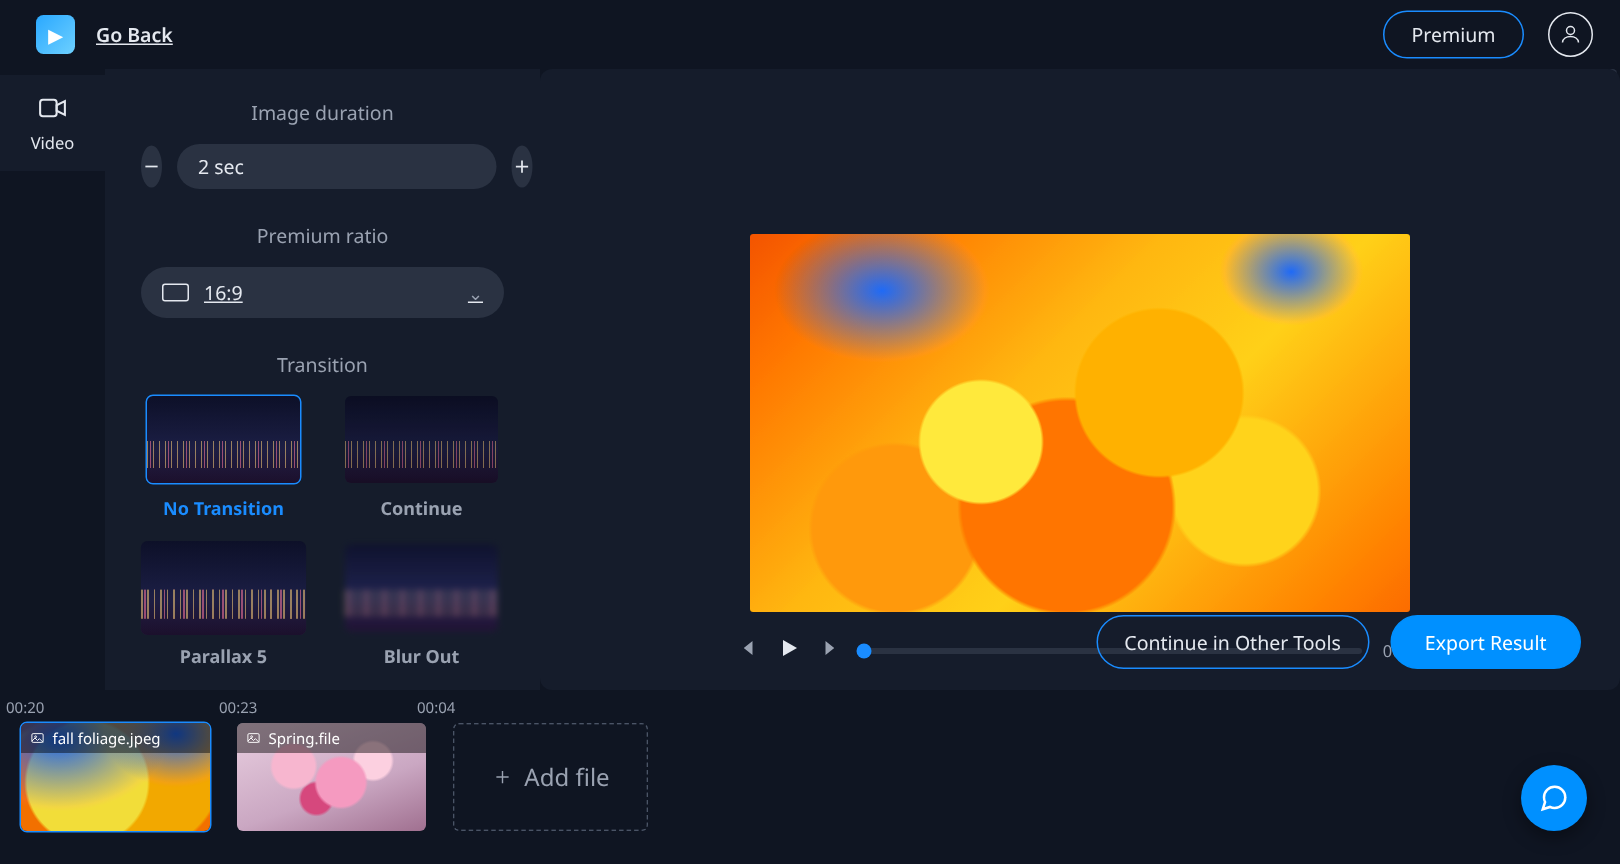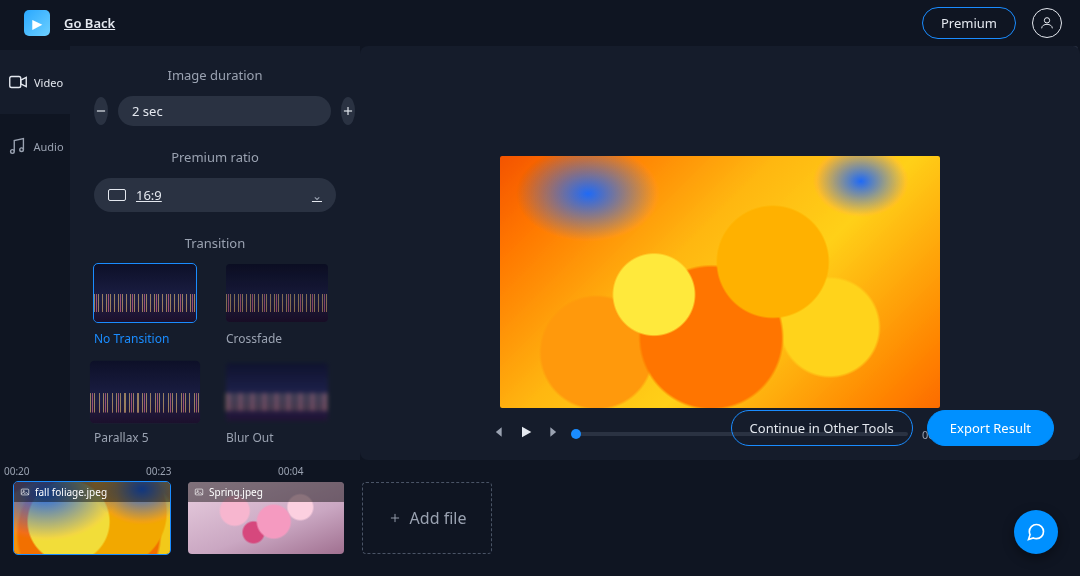--- a/index.html
+++ b/index.html
@@ -21,38 +21,38 @@
   .header{position:absolute;top:0;left:0;right:0;height:46px;display:flex;align-items:center;padding:0 18px 0 0;}
   .app-logo{width:26px;height:26px;margin-left:24px;border-radius:5px;background:linear-gradient(135deg,#2aa8ff,#6dd0ff);display:flex;align-items:center;justify-content:center;font-size:12px;color:#fff;font-weight:700;}
   .go-back{margin-left:14px;color:var(--txt);text-decoration:underline;font-size:13px;font-weight:600;}
   .hdr-spacer{flex:1;}
   .premium-btn{border:1px solid var(--accent);color:var(--txt);background:transparent;border-radius:20px;padding:6px 18px;font-size:13px;cursor:pointer;}
   .profile{width:30px;height:30px;margin-left:16px;border:1.5px solid var(--txt);border-radius:50%;display:flex;align-items:center;justify-content:center;}
   .profile svg{width:16px;height:16px;fill:none;stroke:var(--txt);stroke-width:1.5;}
 
   
   .nav{position:absolute;top:50px;left:0;width:70px;display:flex;flex-direction:column;}
-  .nav-item{height:64px;display:flex;flex-direction:row;align-items:center;justify-content:center;font-size:11px;color:var(--mut);gap:5px;cursor:pointer;}
+  .nav-item{height:64px;display:flex;flex-direction:column;align-items:center;justify-content:center;font-size:11px;color:var(--mut);gap:5px;cursor:pointer;}
   .nav-item.active{background:var(--bg1);color:var(--txt);}
   .nav-item svg{width:22px;height:22px;fill:none;stroke:currentColor;stroke-width:1.5;}
   .nav-item.active svg{stroke:var(--txt);}
 
   
   .panel{position:absolute;top:46px;left:70px;width:290px;bottom:116px;background:var(--bg1);padding:18px 24px 10px;overflow:hidden;}
   .p-label{font-size:13px;color:var(--mut);margin:2px 0 12px;text-align:center;}
   .dur-row{display:flex;align-items:center;gap:10px;margin-bottom:22px;}
   .round-btn{width:28px;height:28px;border-radius:50%;background:var(--bg3);display:flex;align-items:center;justify-content:center;cursor:pointer;color:var(--txt);}
   .round-btn svg{width:14px;height:14px;stroke:currentColor;stroke-width:2;fill:none;}
   .dur-input{flex:1;background:var(--bg3);border:none;border-radius:18px;height:30px;outline:none;color:var(--txt);padding:0 14px;font-size:13px;}
   .aspect-sel{display:flex;align-items:center;gap:10px;background:var(--bg3);border-radius:18px;height:34px;padding:0 14px;cursor:pointer;margin-bottom:22px;text-decoration:underline;}
   .aspect-ic{width:18px;height:12px;border:1.5px solid var(--txt);border-radius:2px;}
   .aspect-sel .chev{margin-left:auto;font-size:12px;color:var(--mut);}
 
   .trans-grid{display:grid;grid-template-columns:1fr 1fr;gap:16px 22px;}
-  .trans-card{display:flex;flex-direction:column;align-items:flex-start;gap:8px;cursor:pointer;}
+  .trans-card{display:flex;flex-direction:column;align-items:center;gap:8px;cursor:pointer;font-weight:bold;}
   .trans-thumb{width:102px;height:58px;border-radius:4px;overflow:hidden;position:relative;background:#2a1b3a;}
   .trans-card.sel .trans-thumb{outline:1.5px solid var(--accent);outline-offset:0;}
   .trans-name{font-size:12px;color:var(--mut);}
   .trans-card.sel .trans-name{color:var(--accent);}
 
   
   .city-night{background:linear-gradient(180deg,#0d1028 0%,#1a1d42 55%,#2d2048 100%);}
   .city-night::before{content:"";position:absolute;left:0;right:0;bottom:0;height:22px;background:linear-gradient(180deg,rgba(30,10,40,.0),rgba(15,5,25,.6));}
   .city-night::after{content:"";position:absolute;left:0;right:0;bottom:10px;height:18px;
     background:
@@ -91,21 +91,21 @@
 
   .action-row{position:absolute;right:26px;bottom:14px;display:flex;gap:14px;}
   .btn-outline{border:1px solid var(--accent);background:transparent;color:var(--txt);padding:8px 18px;border-radius:20px;font-size:13px;cursor:pointer;}
   .btn-solid{border:1px solid var(--accent2);background:var(--accent2);color:#fff;padding:8px 22px;border-radius:20px;font-size:13px;cursor:pointer;}
 
   
   .timeline{position:absolute;left:0;right:0;bottom:0;height:116px;background:var(--bg0);}
   .ruler{position:relative;height:22px;font-size:10px;color:var(--mut);}
   .ruler span{position:absolute;top:4px;}
   .clips{display:flex;gap:18px;padding:0 14px;height:78px;align-items:flex-start;}
-  .clip{width:156px;height:72px;border-radius:4px;position:relative;overflow:hidden;cursor:pointer;}
+  .clip{width:126px;height:72px;border-radius:4px;position:relative;overflow:hidden;cursor:pointer;}
   .clip.sel{outline:1.5px solid var(--accent);}
   .clip-label{position:absolute;top:0;left:0;right:0;font-size:10px;padding:3px 6px;background:rgba(0,0,0,.45);display:flex;align-items:center;gap:5px;color:#fff;}
   .clip-label svg{width:10px;height:10px;fill:none;stroke:#fff;stroke-width:1.5;}
   .spring-img{
     width:100%;height:100%;
     background:
       radial-gradient(circle at 30% 40%, #f7b6cf 0 14px, transparent 16px),
       radial-gradient(circle at 55% 55%, #f59ac0 0 16px, transparent 18px),
       radial-gradient(circle at 72% 35%, #fcd0e0 0 12px, transparent 14px),
       radial-gradient(circle at 42% 70%, #d6487d 0 10px, transparent 12px),
@@ -134,28 +134,20 @@
 </div>
 
 <div class="nav">
   <div class="nav-item active">
     <svg viewBox="0 0 24 24">
         <rect x="3" y="6" width="12" height="12" rx="2"></rect>
         <path d="M15 10l6-3v10l-6-3z"></path>
       </svg>
     <span>Video</span>
   </div>
-  <div class="nav-item">
-    <svg viewBox="0 0 24 24">
-        <path d="M9 18V6l10-2v12"></path>
-        <circle cx="7" cy="18" r="2"></circle>
-        <circle cx="17" cy="16" r="2"></circle>
-      </svg>
-    <span>Audio</span>
-  </div>
 </div>
 
 <div class="panel">
   <div class="p-label">Image duration</div>
   <div class="dur-row">
     <div class="round-btn">
       <svg viewBox="0 0 24 24">
           <line x1="5" y1="12" x2="19" y2="12"></line>
         </svg>
     </div>
@@ -176,21 +168,21 @@
   </div>
 
   <div class="p-label">Transition</div>
   <div class="trans-grid">
     <div class="trans-card sel">
       <div class="trans-thumb city-night"></div>
       <div class="trans-name">No Transition</div>
     </div>
     <div class="trans-card">
       <div class="trans-thumb city-night" style="filter:brightness(.85) blur(.3px);"></div>
-      <div class="trans-name">Crossfade</div>
+      <div class="trans-name">Continue</div>
     </div>
     <div class="trans-card">
       <div class="trans-thumb city-night" style="transform:scale(1.08);"></div>
       <div class="trans-name">Parallax 5</div>
     </div>
     <div class="trans-card">
       <div class="trans-thumb city-night night-blur"></div>
       <div class="trans-name">Blur Out</div>
     </div>
 
@@ -250,21 +242,21 @@
       </div>
     </div>
     <div class="clip">
       <div class="spring-img"></div>
       <div class="clip-label">
         <svg viewBox="0 0 24 24">
             <rect x="3" y="5" width="18" height="14" rx="2"></rect>
             <circle cx="9" cy="10" r="1.5"></circle>
             <path d="M3 17l5-5 4 4 3-3 6 6"></path>
           </svg>
-        <span>Spring.jpeg</span>
+        <span>Spring.file</span>
       </div>
     </div>
     <div class="add-clip">
       <svg viewBox="0 0 24 24">
           <line x1="12" y1="5" x2="12" y2="19"></line>
           <line x1="5" y1="12" x2="19" y2="12"></line>
         </svg>
       <span>Add file</span>
     </div>
   </div>

